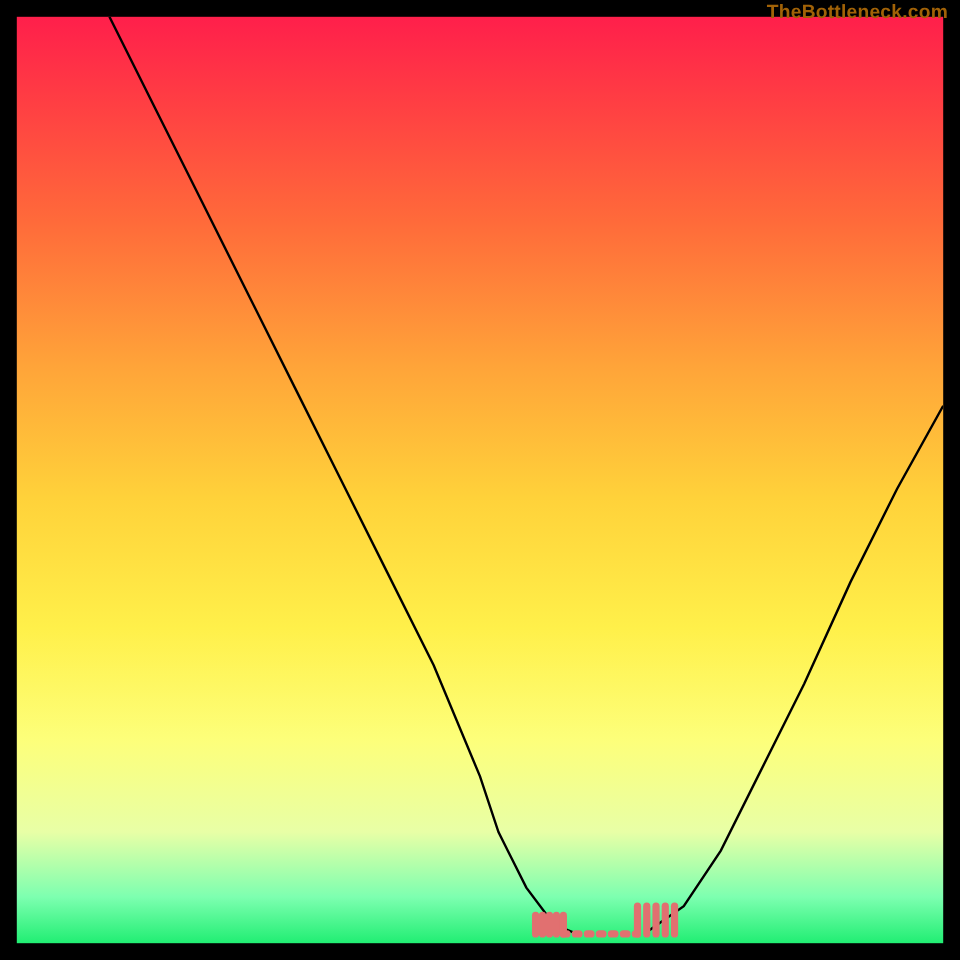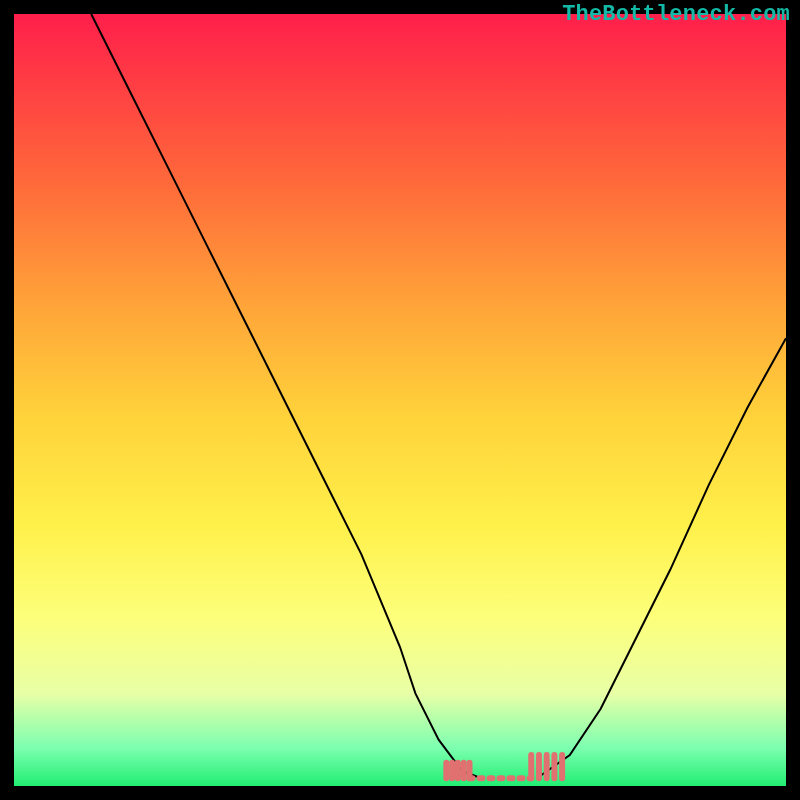--- a/index.html
+++ b/index.html
@@ -26,25 +26,25 @@
       #fff04a 66%,
       #fdff7a 78%,
       #e8ffa6 88%,
       #7dffb0 95%,
       #21ee73 100%);
   }
   .watermark {
     position: absolute;
     top: 2px;
     right: 10px;
-    color: #14b8a6;
-    font-size: 22px;
+    color: #a16207;
+    font-size: 16px;
     font-weight: 600;
     letter-spacing: 0.2px;
-    font-family: Liberation Mono, monospace;
+    font-family: Liberation Sans, sans-serif;
   }
   svg.overlay {
     position: absolute;
     left: 14px;
     top: 14px;
     width: 772px;
     height: 772px;
   }
 </style>
 </head>

